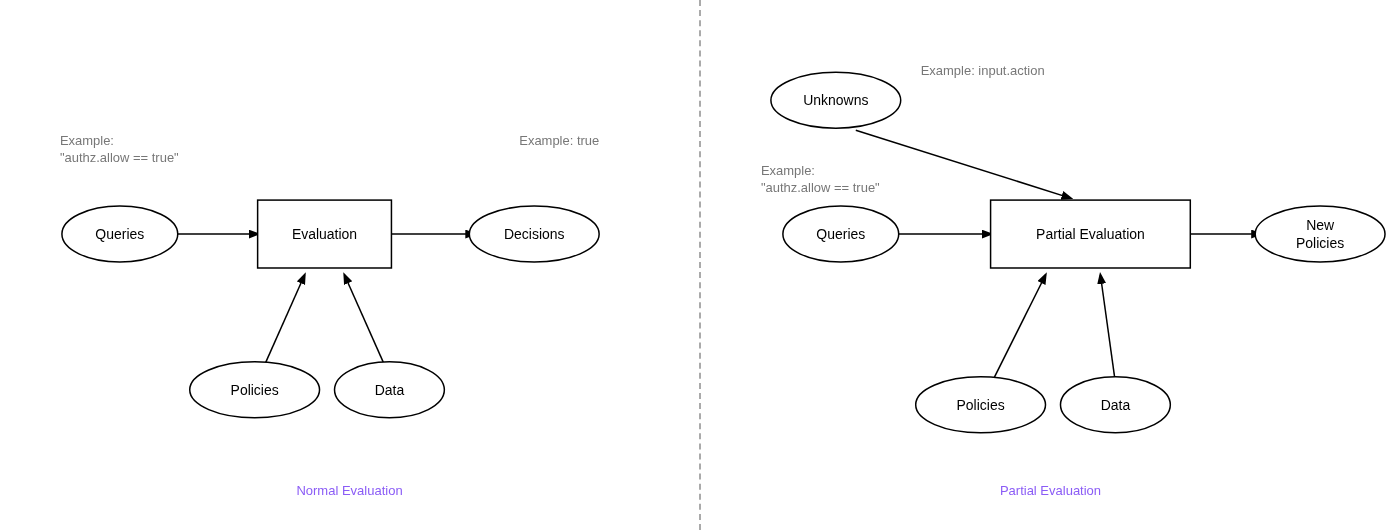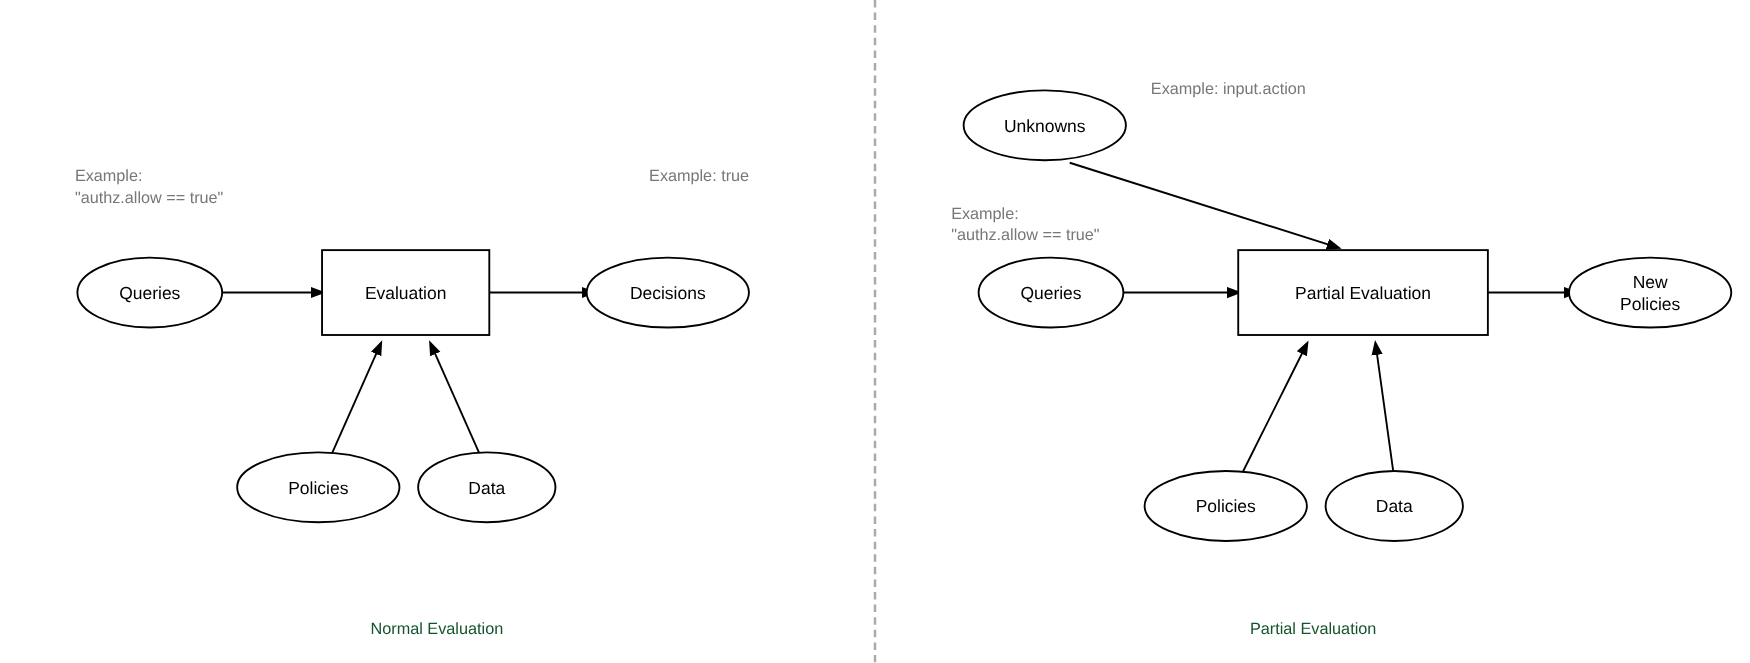--- a/index.html
+++ b/index.html
@@ -26,25 +26,25 @@
       border-left: 2px dashed #aaa;
       flex-shrink: 0;
     }
     svg {
       width: 100%;
       height: 100%;
       overflow: visible;
     }
     .bottom-caption {
       position: absolute;
-      bottom: 20px;
+      bottom: 32px;
       left: 50%;
       transform: translateX(-50%);
       font-size: 13px;
-      color: #14532d;
+      color: #8b5cf6;
       white-space: nowrap;
       text-align: center;
     }
   </style>
 </head>
 <body>
 
 <div class="container">
 
   <div class="panel">

